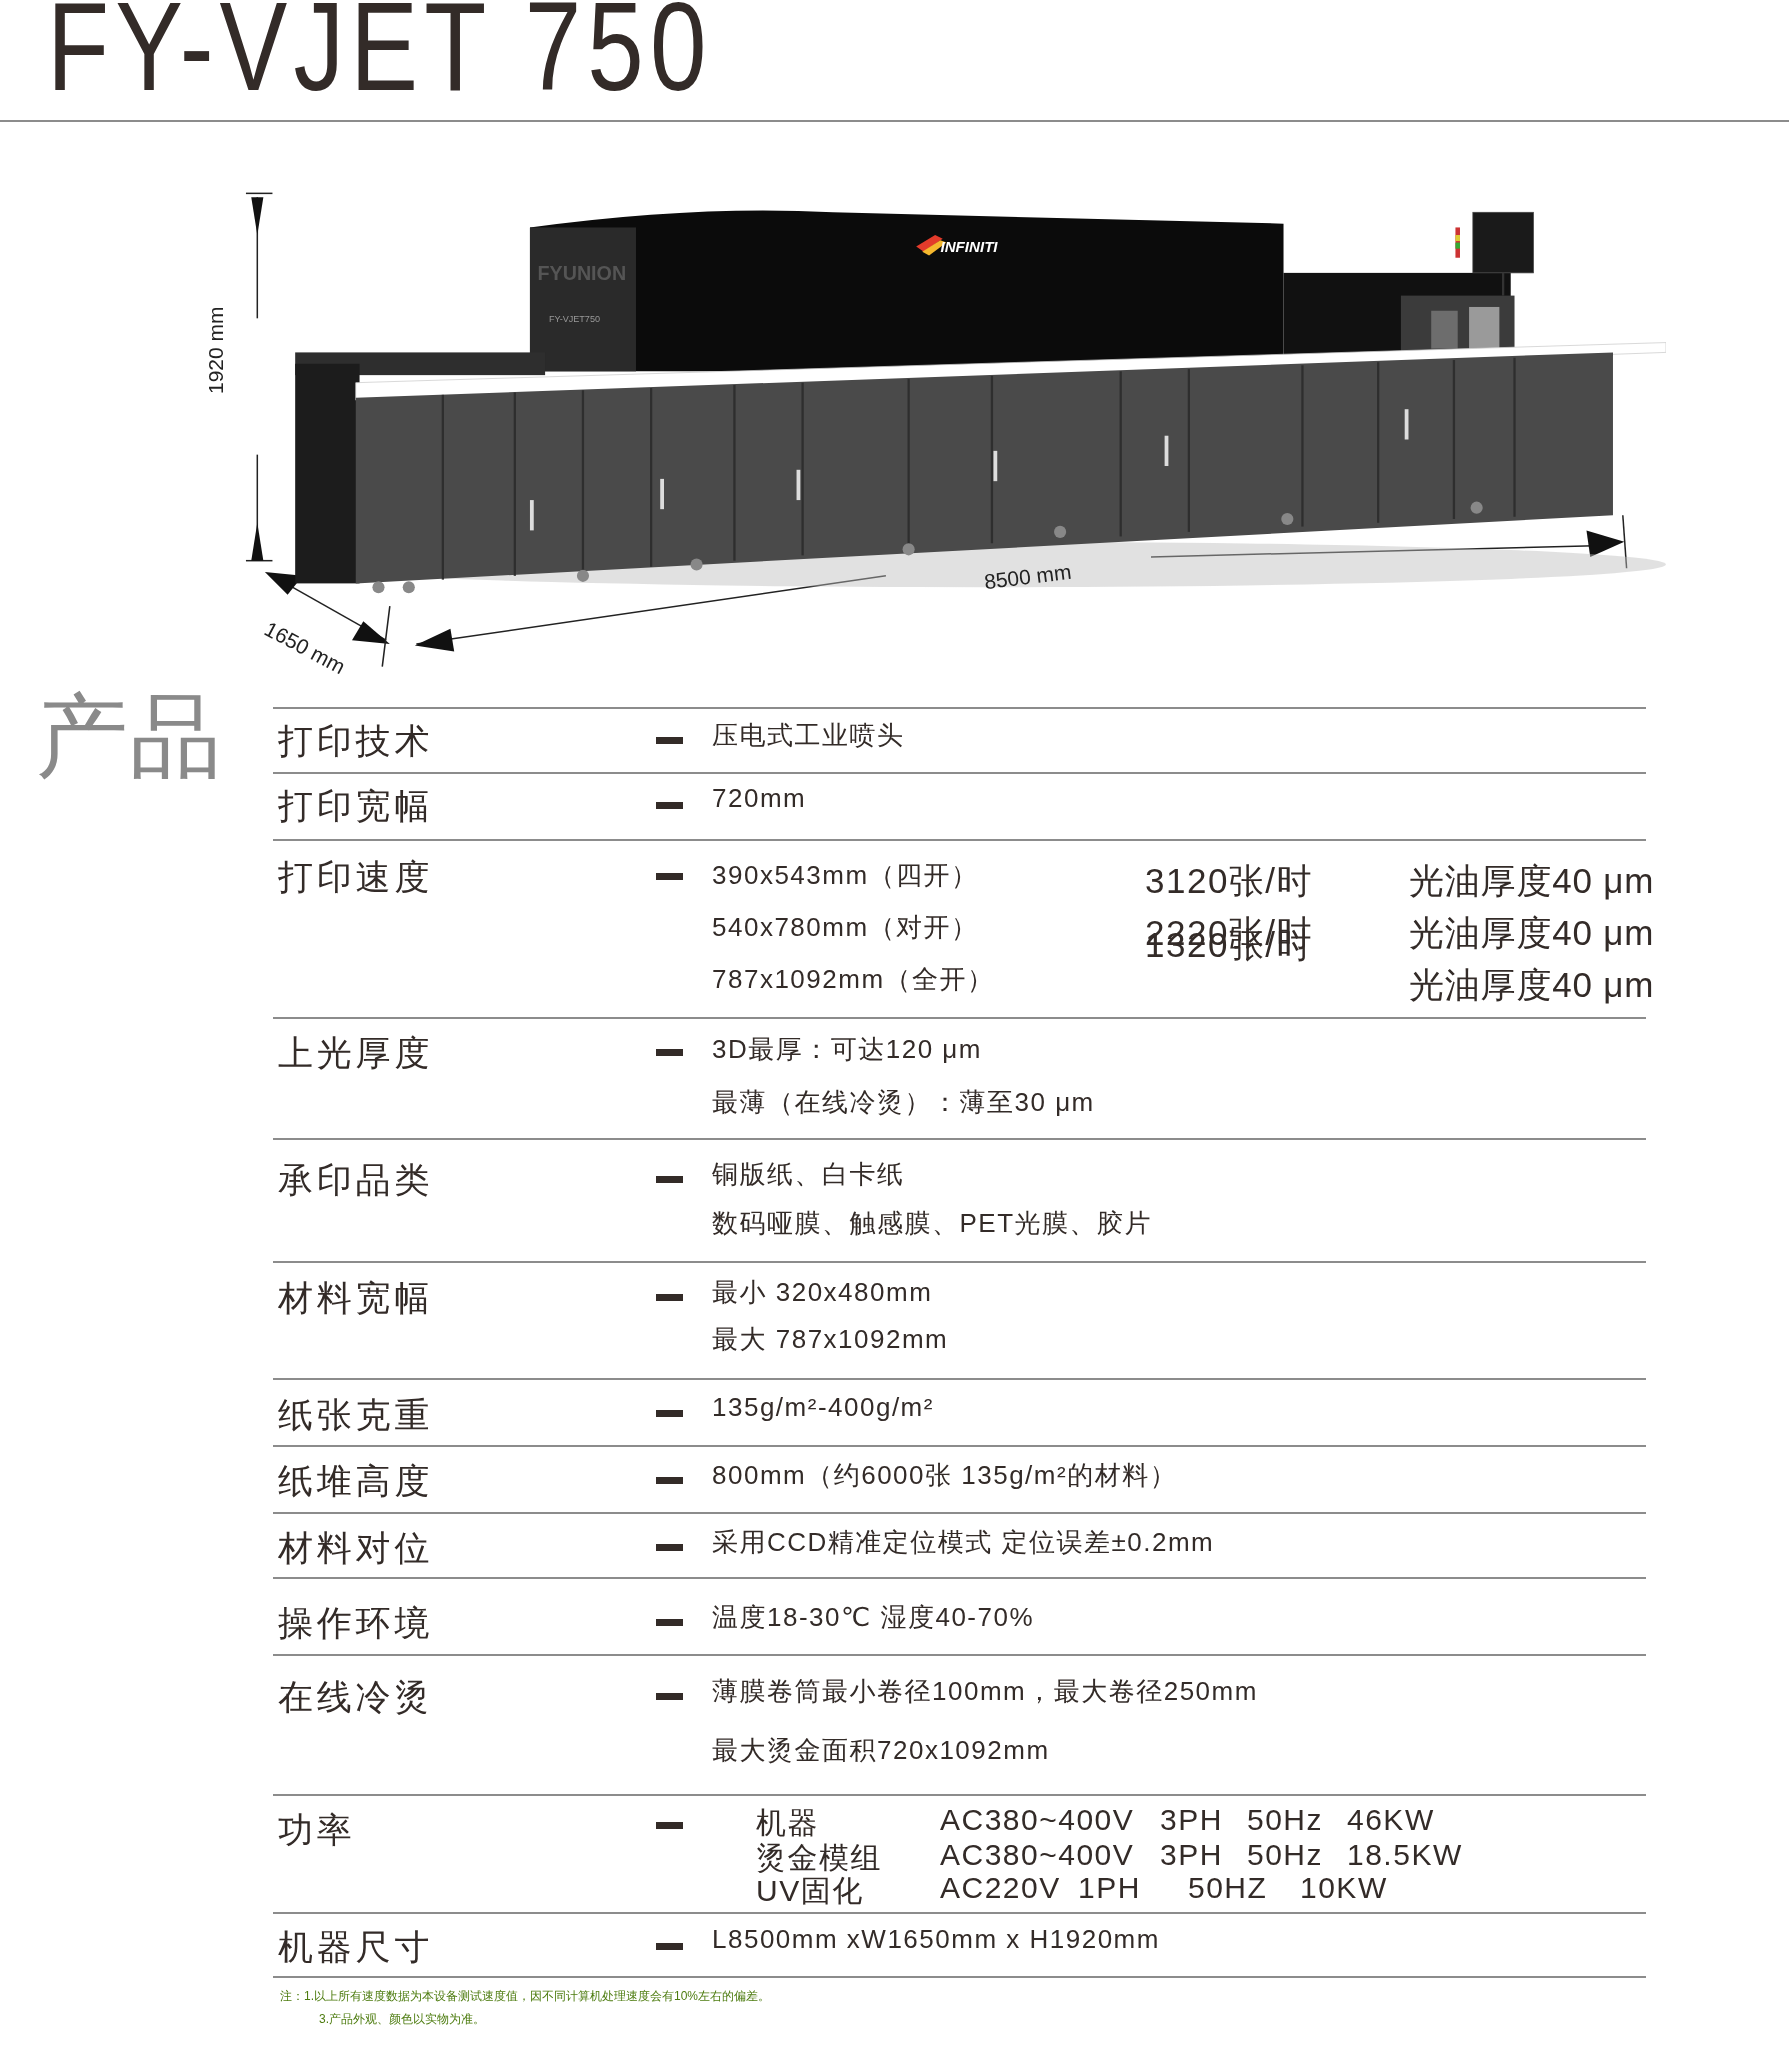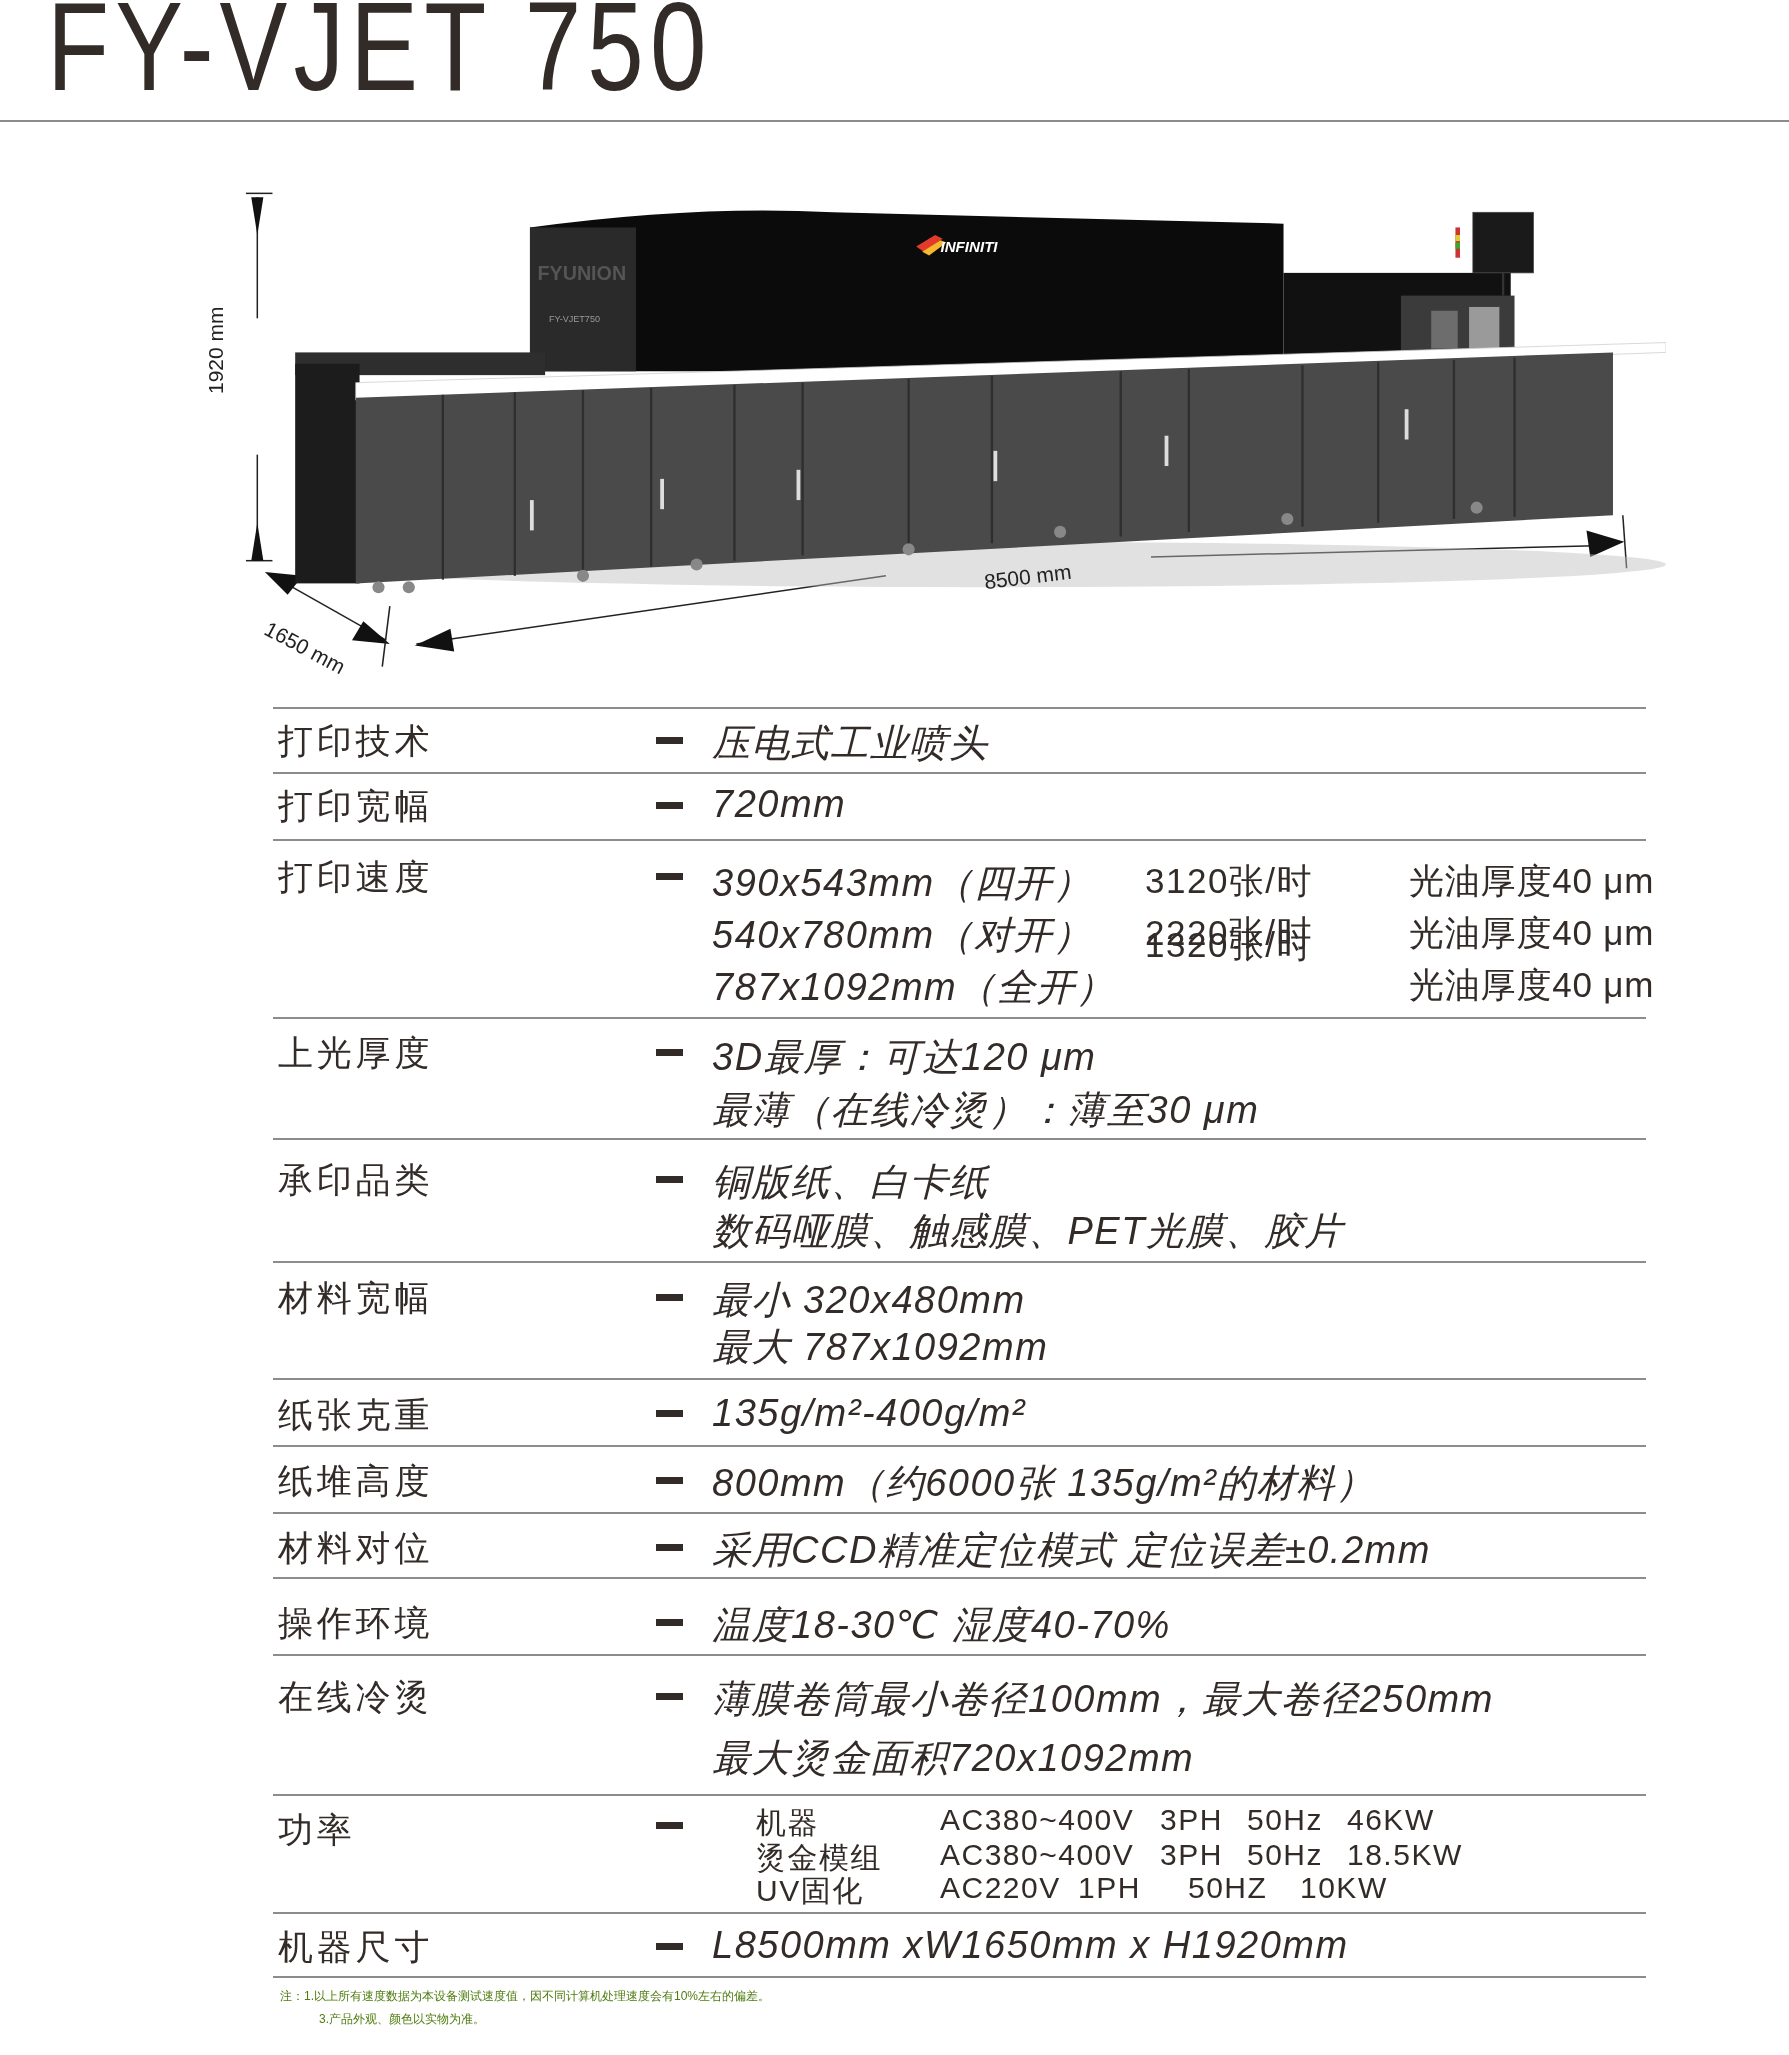--- a/index.html
+++ b/index.html
@@ -6,21 +6,21 @@
   body{width:1790px;height:2056px;position:relative;overflow:hidden;font-family:"Liberation Sans","DejaVu Sans",sans-serif;color:#332b28;}
   .title{position:absolute;left:47px;top:-16.7px;font-size:127px;line-height:127px;letter-spacing:7.6px;color:#332b28;transform:scaleX(0.80);transform-origin:left top;font-family:"Liberation Sans",sans-serif;white-space:nowrap;}
   .title-rule{position:absolute;left:0;top:120px;width:1790px;height:2.3px;background:#8c8c8c;}
   
   .figure{position:absolute;left:227px;top:182px;width:1439px;height:515px;}
   .dim-text{position:absolute;font-size:21px;color:#222;white-space:nowrap;}
   .section-title{position:absolute;left:36px;top:682px;font-size:92px;line-height:108px;color:#8a8a8a;width:189px;letter-spacing:1.5px;}
   .rule{position:absolute;left:273px;width:1373px;height:2.3px;background:#8c8c8c;}
   .row-label{position:absolute;left:278px;font-size:35px;color:#332b28;letter-spacing:3.8px;white-space:nowrap;}
   .dash{position:absolute;left:656px;width:27px;height:6.8px;background:#332b28;}
-  .row-val{position:absolute;left:712px;font-size:38px;color:#332b28;white-space:nowrap;letter-spacing:1.5px;font-style:italic;}
+  .row-val{position:absolute;left:712px;font-size:26px;color:#332b28;white-space:nowrap;letter-spacing:1.5px;}
   .col2{position:absolute;left:1145px;font-size:35px;white-space:nowrap;letter-spacing:1.5px;}
   .col3{position:absolute;left:1386px;font-size:35px;white-space:nowrap;letter-spacing:0.8px;margin-left:23px;}
   .pw{position:absolute;font-size:30px;white-space:nowrap;letter-spacing:1.5px;margin-left:44px;}
   .notes{position:absolute;left:280px;top:1985px;font-size:12px;color:#4d7c0f;line-height:23px;}
   .note-line{white-space:nowrap;}
   .note-indent{padding-left:39px;}
 </style>
 </head>
 <body>
 
@@ -110,20 +110,21 @@
       <circle cx="1400" cy="445" r="8"></circle>
         <circle cx="1650" cy="430" r="8"></circle>
     </g>
   </svg>
   <div class="dim-text" style="left:-23px;top:212px;transform:rotate(-90deg);transform-origin:left top;font-size:21px;">1920 mm</div>
   <div class="dim-text" style="left:757px;top:383px;transform:rotate(-7deg);">8500 mm</div>
   <div class="dim-text" style="left:34px;top:454px;transform:rotate(28deg);">1650 mm</div>
 </div>
 
 <div class="section-title">
+  <div>产品</div>
 </div>
 
 <div class="rule" style="top:707px"></div>
 <div class="rule" style="top:772px"></div>
 <div class="rule" style="top:839px"></div>
 <div class="rule" style="top:1017px"></div>
 <div class="rule" style="top:1138px"></div>
 <div class="rule" style="top:1261px"></div>
 <div class="rule" style="top:1378px"></div>
 <div class="rule" style="top:1445px"></div>

